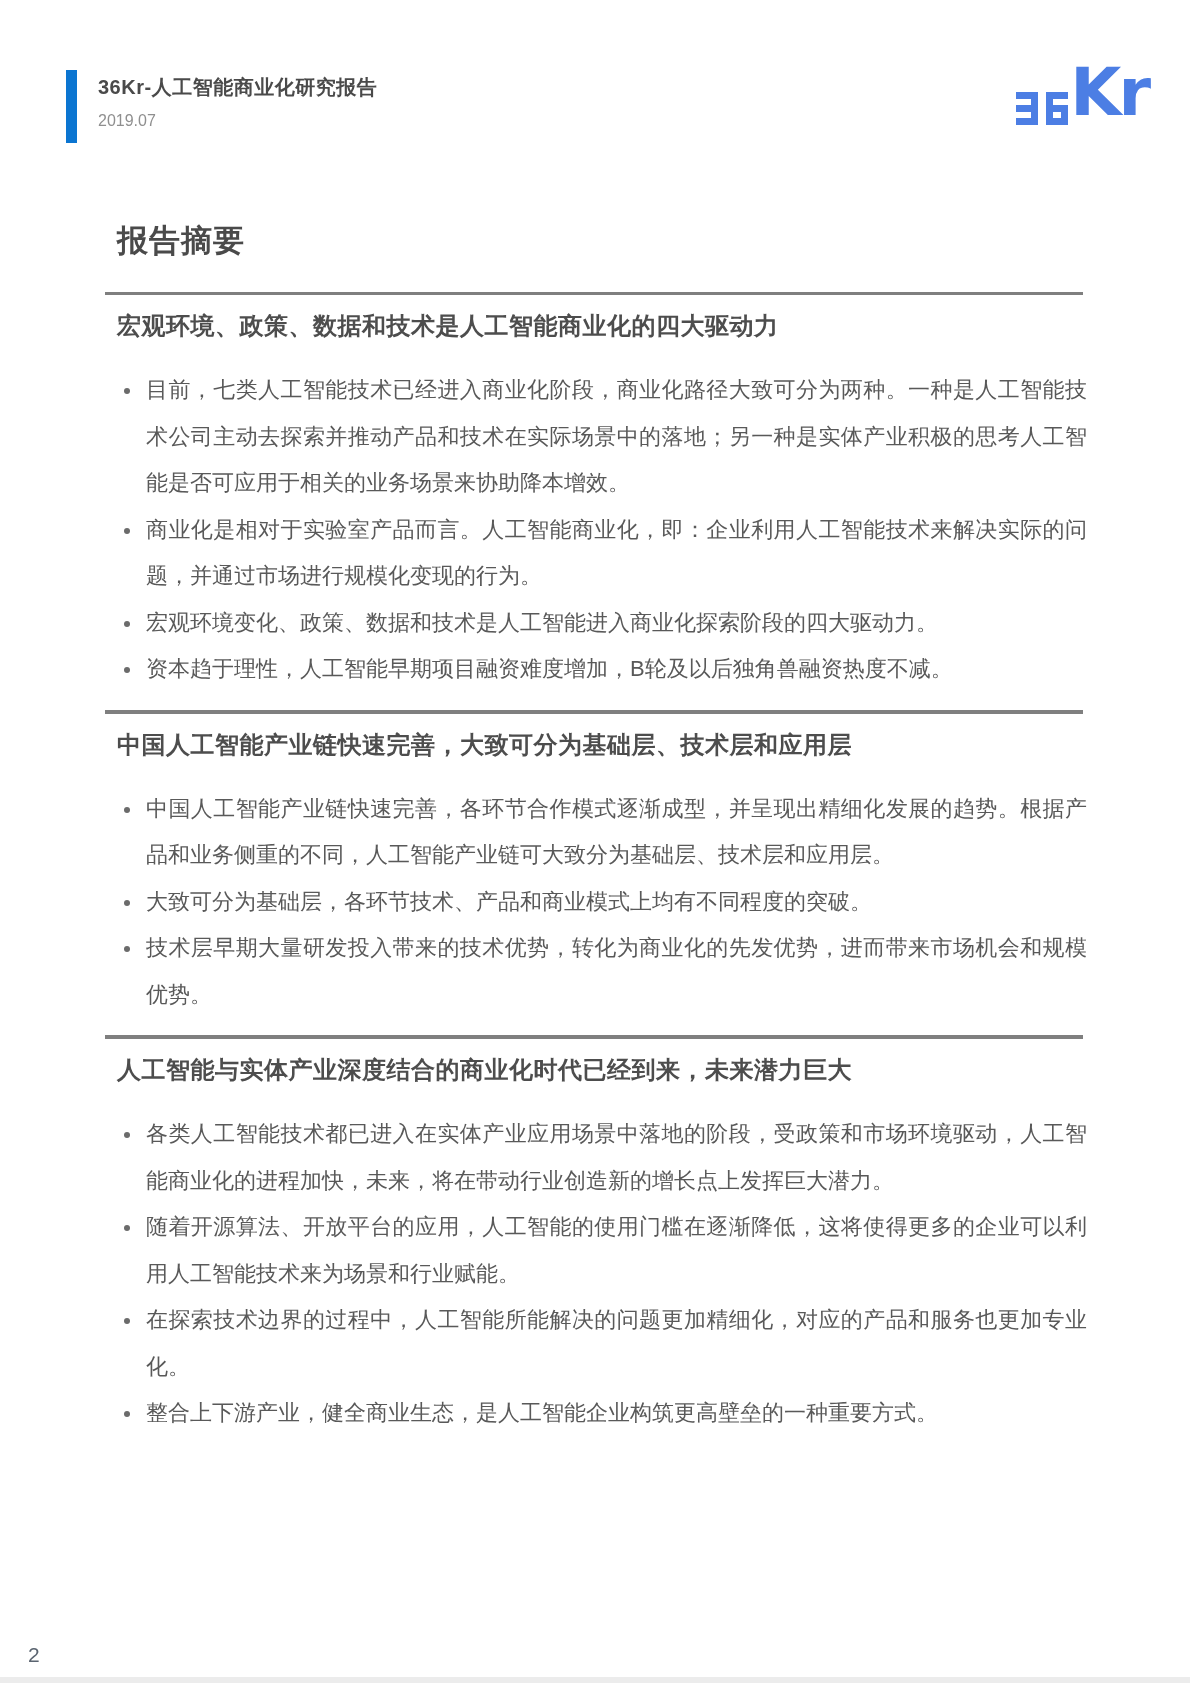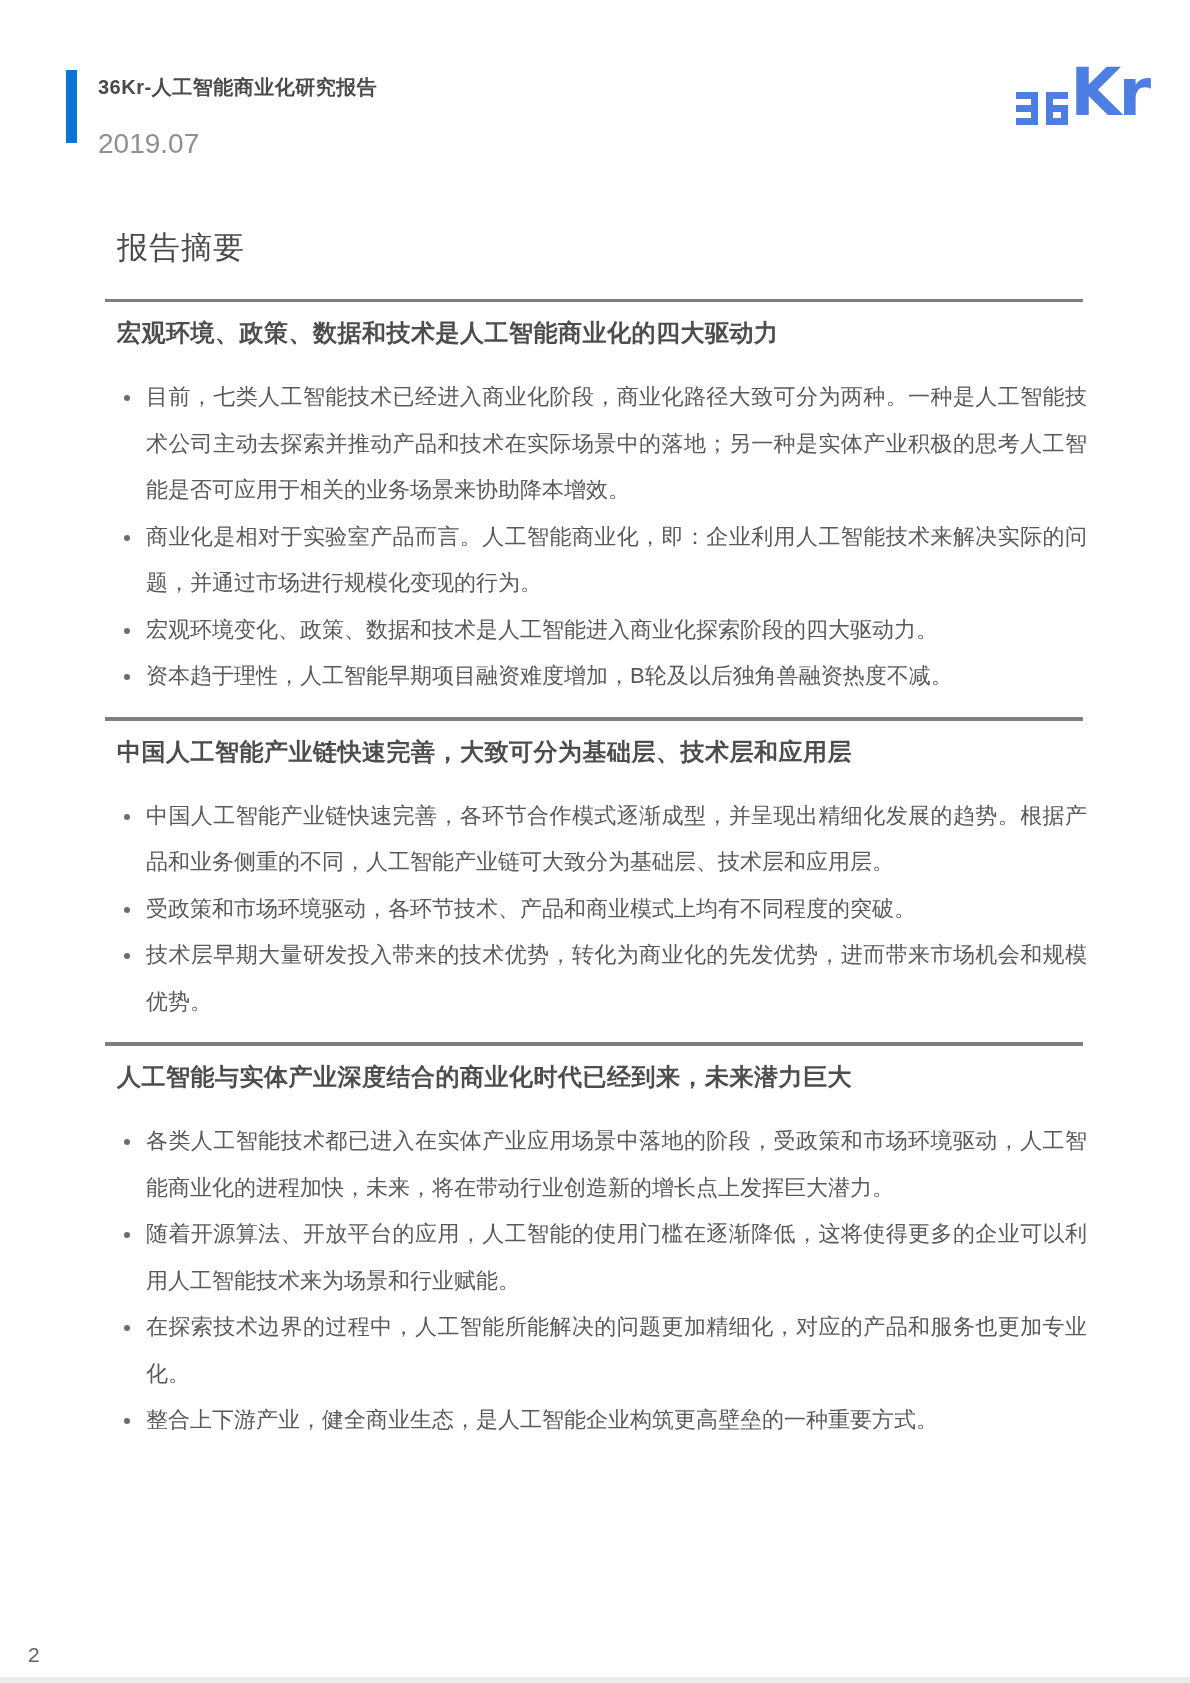--- a/index.html
+++ b/index.html
@@ -18,41 +18,41 @@
     width: 11px; height: 73px;
     background: #0b75d1;
   }
   .report-title {
     position: absolute; left: 80px; top: 74px;
     font-size: 20px; font-weight: bold; color: #4a4a4a;
     letter-spacing: 0.5px;
   }
   .report-date {
     position: absolute; left: 80px; top: 112px;
-    font-size: 28px; color: #8f8f8f; margin-top: 16px;
+    font-size: 16px; color: #8f8f8f;
   }
   .logo {
     position: absolute; right: 42px; top: 66px;
     display: flex; align-items: flex-end;
     color: #4c7ee4;
   }
   .logo svg { display: block; margin-top: 2px; }
   .logo-kr {
     font-size: 66px; font-weight: 800; line-height: 0.95;
     letter-spacing: -3px; margin-top: -4px;
     font-family: "DejaVu Sans", "Liberation Sans", sans-serif;
   }
   
   .content {
     position: absolute; left: 115px; top: 212px;
     width: 972px;
   }
   .page-title {
-    font-size: 31px; font-weight: normal; color: #4a4a4a;
-    margin: 15px 0 0 2px; letter-spacing: 1px;
+    font-size: 31px; font-weight: bold; color: #4a4a4a;
+    margin: 8px 0 0 2px; letter-spacing: 1px;
   }
   .rule {
     border: none; height: 3px; background: #7f7f7f;
     margin: 30px 4px 0 -10px;
   }
   .rule.thick { height: 4px; margin-top: 17px; }
   .section-heading {
     font-size: 24px; font-weight: bold; color: #4d4d4d;
     margin: 15px 0 0 2px; letter-spacing: 0.5px;
   }
@@ -119,21 +119,21 @@
     <li><span class="bullet-marker"></span><span>商业化是相对于实验室产品而言。人工智能商业化，即：企业利用人工智能技术来解决实际的问题，并通过市场进行规模化变现的行为。</span></li>
     <li><span class="bullet-marker"></span><span>宏观环境变化、政策、数据和技术是人工智能进入商业化探索阶段的四大驱动力。</span></li>
     <li><span class="bullet-marker"></span><span>资本趋于理性，人工智能早期项目融资难度增加，B轮及以后独角兽融资热度不减。</span></li>
   </ul>
 
   <hr class="rule thick">
 
   <h2 class="section-heading">中国人工智能产业链快速完善，大致可分为基础层、技术层和应用层</h2>
   <ul class="bullets">
     <li><span class="bullet-marker"></span><span>中国人工智能产业链快速完善，各环节合作模式逐渐成型，并呈现出精细化发展的趋势。根据产品和业务侧重的不同，人工智能产业链可大致分为基础层、技术层和应用层。</span></li>
-    <li><span class="bullet-marker"></span><span>受政策和市场环境驱动，各环节技术、产品和商业模式上均有不同程度的突破。</span></li>
+    <li><span class="bullet-marker"></span><span>大致可分为基础层，各环节技术、产品和商业模式上均有不同程度的突破。</span></li>
     <li><span class="bullet-marker"></span><span>技术层早期大量研发投入带来的技术优势，转化为商业化的先发优势，进而带来市场机会和规模优势。</span></li>
   </ul>
 
   <hr class="rule thick">
 
   <h2 class="section-heading">人工智能与实体产业深度结合的商业化时代已经到来，未来潜力巨大</h2>
   <ul class="bullets">
     <li><span class="bullet-marker"></span><span>各类人工智能技术都已进入在实体产业应用场景中落地的阶段，受政策和市场环境驱动，人工智能商业化的进程加快，未来，将在带动行业创造新的增长点上发挥巨大潜力。</span></li>
     <li><span class="bullet-marker"></span><span>随着开源算法、开放平台的应用，人工智能的使用门槛在逐渐降低，这将使得更多的企业可以利用人工智能技术来为场景和行业赋能。</span></li>
     <li><span class="bullet-marker"></span><span>在探索技术边界的过程中，人工智能所能解决的问题更加精细化，对应的产品和服务也更加专业化。</span></li>

